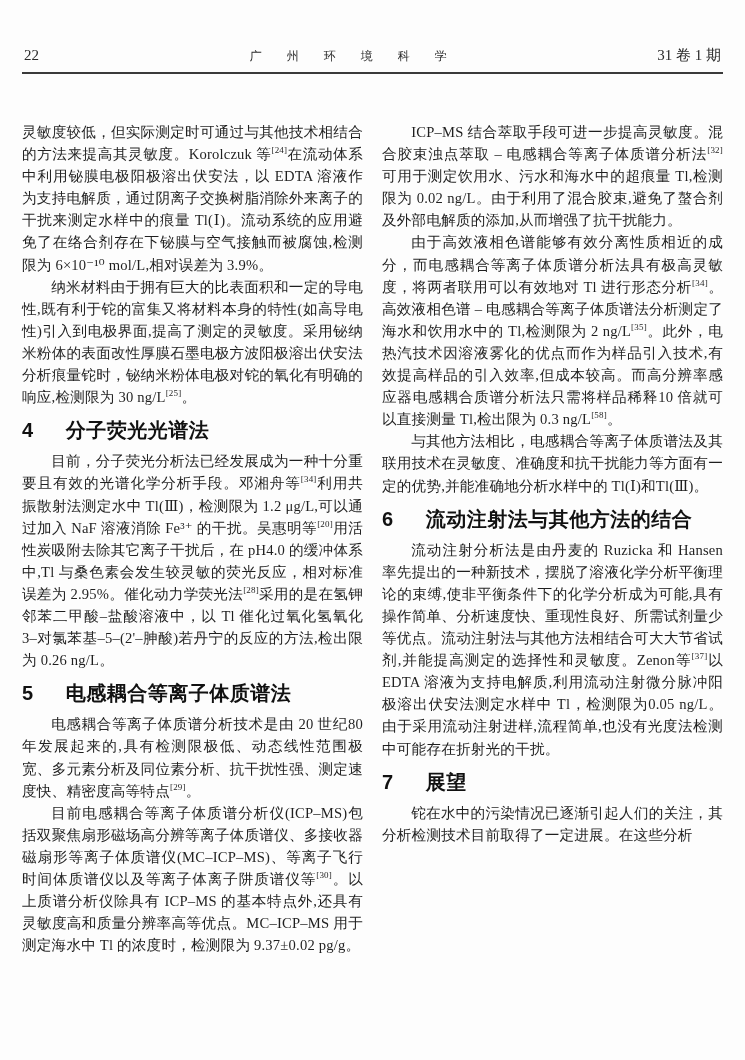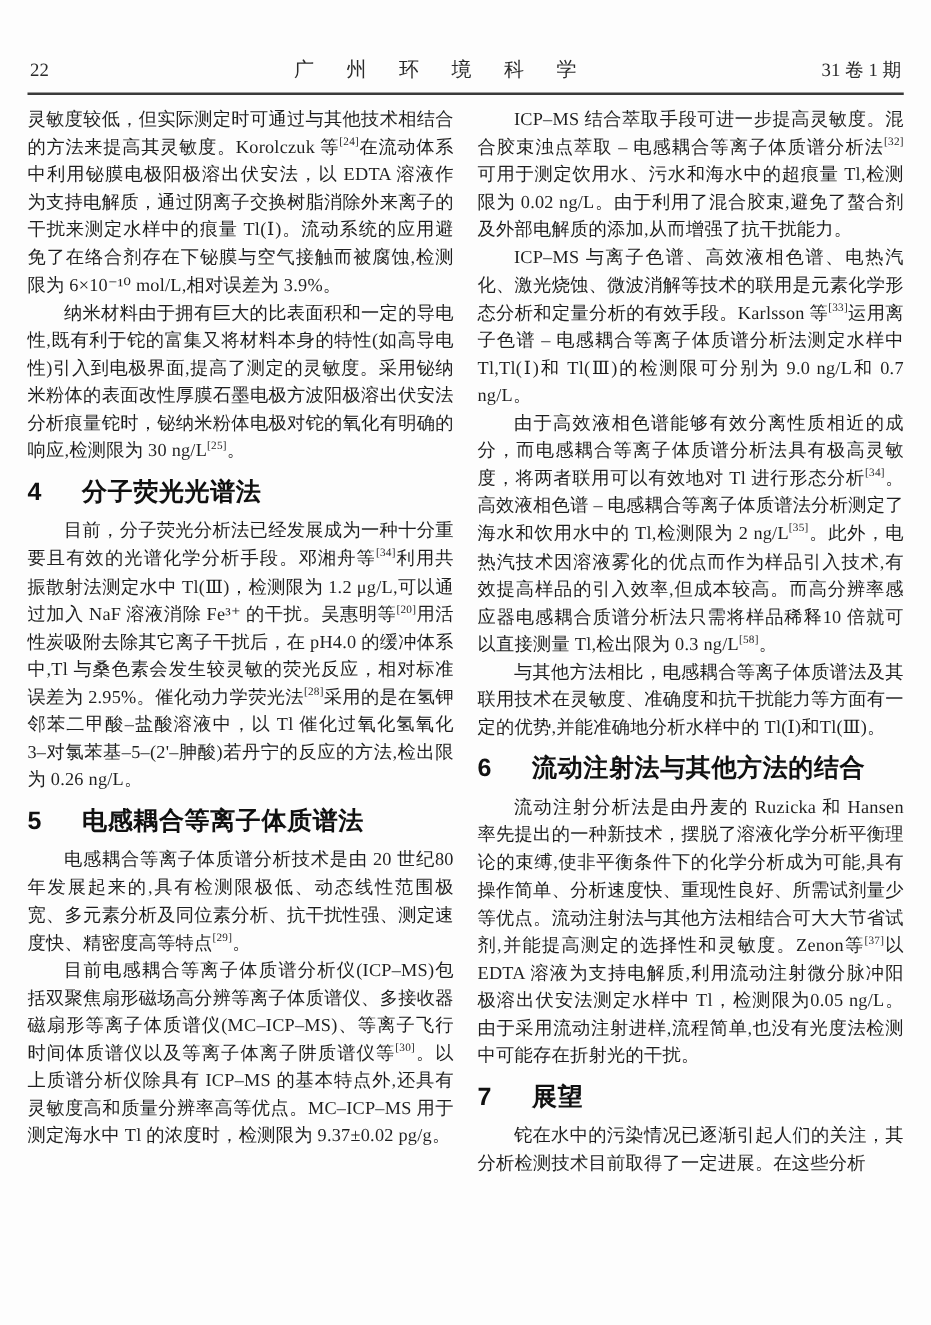--- a/index.html
+++ b/index.html
@@ -17,32 +17,33 @@
   .header {
     display: flex;
     align-items: baseline;
     justify-content: space-between;
     padding: 46px 24px 0 24px;
     font-size: 15px;
     color: #2a2a2a;
   }
   .header .journal-title {
     letter-spacing: 11px;
-    font-size: 16px;
+    font-size: 12px;
     text-indent: 11px; 
   }
   .header-rule {
     height: 2px;
     background: #3a3a3a;
     margin: 7px 22px 0 22px;
   }
   .body-area {
     display: flex;
     gap: 19px;
     padding: 9px 22px 0 22px;
+    margin-top: 38px;
   }
   .col {
     width: 341px;
     text-align: justify;
     font-size: 14.6px;
     line-height: 22.1px;
     letter-spacing: 0.2px;
   }
   .para { text-indent: 2em; }
   .para.cont { text-indent: 0; }
@@ -77,21 +78,20 @@
         <p class="para cont">灵敏度较低，但实际测定时可通过与其他技术相结合的方法来提高其灵敏度。Korolczuk 等<sup class="ref">[24]</sup>在流动体系中利用铋膜电极阳极溶出伏安法，以 EDTA 溶液作为支持电解质，通过阴离子交换树脂消除外来离子的干扰来测定水样中的痕量 Tl(Ⅰ)。流动系统的应用避免了在络合剂存在下铋膜与空气接触而被腐蚀,检测限为 6×10⁻¹⁰ mol/L,相对误差为 3.9%。</p>
         <p class="para">纳米材料由于拥有巨大的比表面积和一定的导电性,既有利于铊的富集又将材料本身的特性(如高导电性)引入到电极界面,提高了测定的灵敏度。采用铋纳米粉体的表面改性厚膜石墨电极方波阳极溶出伏安法分析痕量铊时，铋纳米粉体电极对铊的氧化有明确的响应,检测限为 30 ng/L<sup class="ref">[25]</sup>。</p>
         <h2 class="sec-heading"><span class="sec-num">4</span>分子荧光光谱法</h2>
         <p class="para">目前，分子荧光分析法已经发展成为一种十分重要且有效的光谱化学分析手段。邓湘舟等<sup class="ref">[34]</sup>利用共振散射法测定水中 Tl(Ⅲ)，检测限为 1.2 μg/L,可以通过加入 NaF 溶液消除 Fe³⁺ 的干扰。吴惠明等<sup class="ref">[20]</sup>用活性炭吸附去除其它离子干扰后，在 pH4.0 的缓冲体系中,Tl 与桑色素会发生较灵敏的荧光反应，相对标准误差为 2.95%。催化动力学荧光法<sup class="ref">[28]</sup>采用的是在氢钾邻苯二甲酸–盐酸溶液中，以 Tl 催化过氧化氢氧化 3–对氯苯基–5–(2'–胂酸)若丹宁的反应的方法,检出限为 0.26 ng/L。</p>
         <h2 class="sec-heading"><span class="sec-num">5</span>电感耦合等离子体质谱法</h2>
         <p class="para">电感耦合等离子体质谱分析技术是由 20 世纪80 年发展起来的,具有检测限极低、动态线性范围极宽、多元素分析及同位素分析、抗干扰性强、测定速度快、精密度高等特点<sup class="ref">[29]</sup>。</p>
         <p class="para">目前电感耦合等离子体质谱分析仪(ICP–MS)包括双聚焦扇形磁场高分辨等离子体质谱仪、多接收器磁扇形等离子体质谱仪(MC–ICP–MS)、等离子飞行时间体质谱仪以及等离子体离子阱质谱仪等<sup class="ref">[30]</sup>。以上质谱分析仪除具有 ICP–MS 的基本特点外,还具有灵敏度高和质量分辨率高等优点。MC–ICP–MS 用于测定海水中 Tl 的浓度时，检测限为 9.37±0.02 pg/g。</p>
       </div>
     <div class="col" id="col-right">
         <p class="para">ICP–MS 结合萃取手段可进一步提高灵敏度。混合胶束浊点萃取 – 电感耦合等离子体质谱分析法<sup class="ref">[32]</sup>可用于测定饮用水、污水和海水中的超痕量 Tl,检测限为 0.02 ng/L。由于利用了混合胶束,避免了螯合剂及外部电解质的添加,从而增强了抗干扰能力。</p>
-        <p class="para">ICP–MS 与离子色谱、高效液相色谱、电热汽化、激光烧蚀、微波消解等技术的联用是元素化学形态分析和定量分析的有效手段。Karlsson 等<sup class="ref">[33]</sup>运用离子色谱 – 电感耦合等离子体质谱分析法测定水样中 Tl,Tl(Ⅰ)和 Tl(Ⅲ)的检测限可分别为 9.0 ng/L和 0.7 ng/L。</p>
         <p class="para">由于高效液相色谱能够有效分离性质相近的成分，而电感耦合等离子体质谱分析法具有极高灵敏度，将两者联用可以有效地对 Tl 进行形态分析<sup class="ref">[34]</sup>。高效液相色谱 – 电感耦合等离子体质谱法分析测定了海水和饮用水中的 Tl,检测限为 2 ng/L<sup class="ref">[35]</sup>。此外，电热汽技术因溶液雾化的优点而作为样品引入技术,有效提高样品的引入效率,但成本较高。而高分辨率感应器电感耦合质谱分析法只需将样品稀释10 倍就可以直接测量 Tl,检出限为 0.3 ng/L<sup class="ref">[58]</sup>。</p>
         <p class="para">与其他方法相比，电感耦合等离子体质谱法及其联用技术在灵敏度、准确度和抗干扰能力等方面有一定的优势,并能准确地分析水样中的 Tl(Ⅰ)和Tl(Ⅲ)。</p>
         <h2 class="sec-heading"><span class="sec-num">6</span>流动注射法与其他方法的结合</h2>
         <p class="para">流动注射分析法是由丹麦的 Ruzicka 和 Hansen率先提出的一种新技术，摆脱了溶液化学分析平衡理论的束缚,使非平衡条件下的化学分析成为可能,具有操作简单、分析速度快、重现性良好、所需试剂量少等优点。流动注射法与其他方法相结合可大大节省试剂,并能提高测定的选择性和灵敏度。Zenon等<sup class="ref">[37]</sup>以 EDTA 溶液为支持电解质,利用流动注射微分脉冲阳极溶出伏安法测定水样中 Tl，检测限为0.05 ng/L。由于采用流动注射进样,流程简单,也没有光度法检测中可能存在折射光的干扰。</p>
         <h2 class="sec-heading"><span class="sec-num">7</span>展望</h2>
         <p class="para">铊在水中的污染情况已逐渐引起人们的关注，其分析检测技术目前取得了一定进展。在这些分析</p>
       </div>
   </div>
 </div>
 

